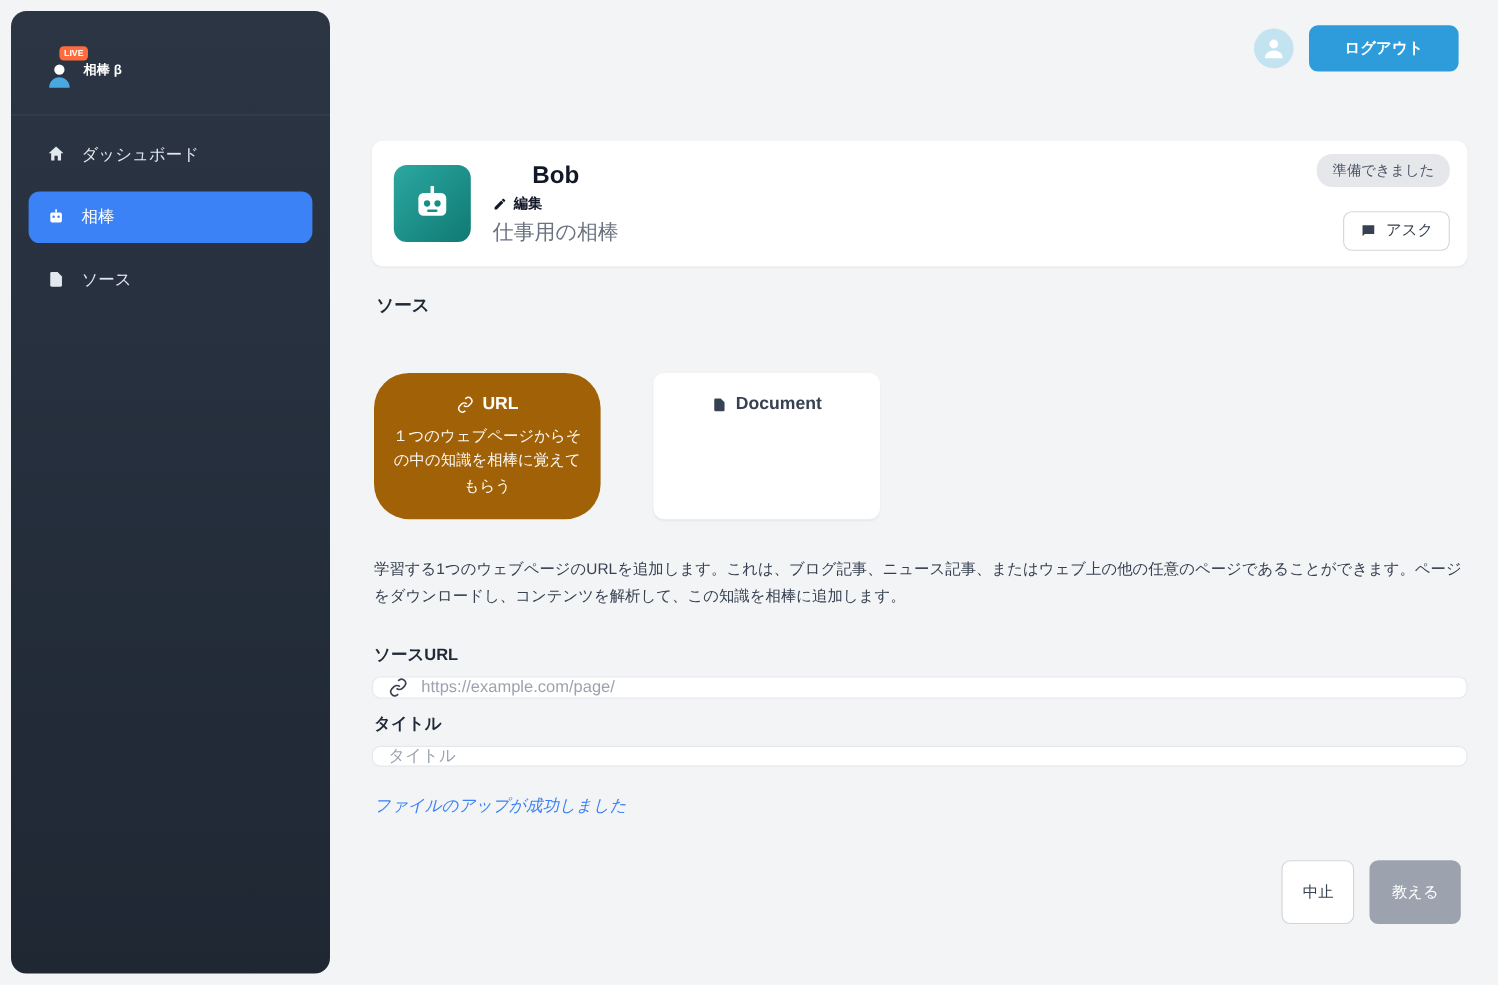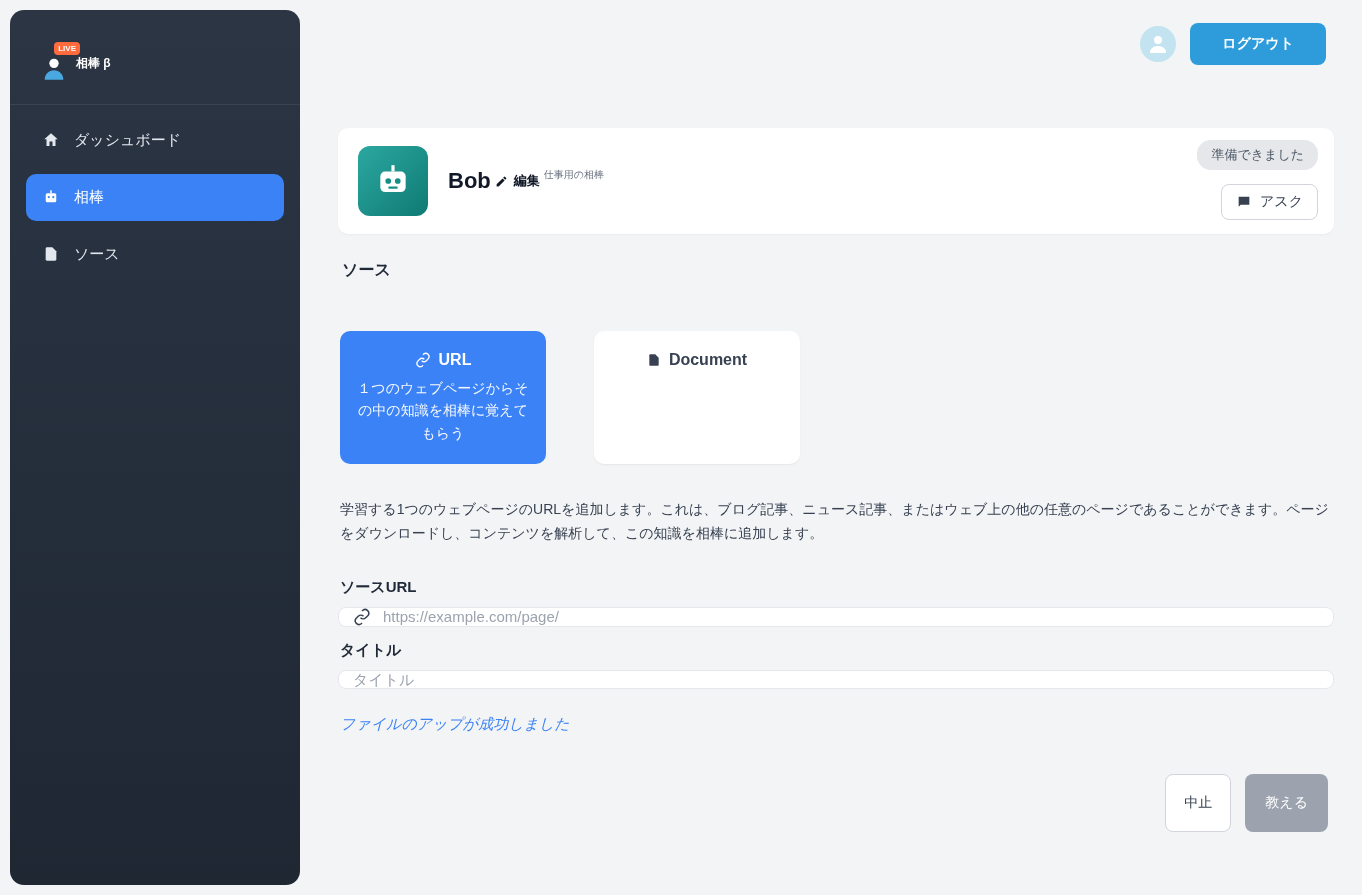--- a/index.html
+++ b/index.html
@@ -73,24 +73,24 @@
 .bot-card {
   background: #fff; border-radius: 10px;
   box-shadow: 0 1px 2px rgba(0,0,0,0.04);
   padding: 18px 20px; display: flex; align-items: center; gap: 20px; position: relative;
 }
 .bot-avatar {
   width: 70px; height: 70px; border-radius: 12px;
   background: linear-gradient(135deg, #2ba8a1 0%, #0f7a73 100%);
   display: inline-flex; align-items: center; justify-content: center;
 }
-.bot-info { display: flex; flex-direction: row; gap: 4px; text-align: center; }
+.bot-info { display: flex; flex-direction: column; gap: 4px; text-align: center; }
 .bot-name { font-size: 22px; font-weight: 800; color: #111827; }
 .bot-edit { display: inline-flex; align-items: center; gap: 6px; font-size: 13px; font-weight: 700; color: #111827; cursor: pointer; }
-.bot-desc { font-size: 10px; color: #6b7280; }
+.bot-desc { font-size: 19px; color: #6b7280; }
 .status-pill {
   position: absolute; top: 12px; right: 16px;
   background: #e5e7eb; color: #4b5563; font-size: 13px;
   padding: 6px 14px; border-radius: 14px;
 }
 .ask-btn {
   position: absolute; bottom: 14px; right: 16px;
   background: #fff; border: 1px solid #d1d5db; border-radius: 8px;
   padding: 8px 14px; font-size: 14px; color: #374151;
   display: inline-flex; align-items: center; gap: 8px; cursor: pointer;
@@ -98,21 +98,21 @@
 
 .section-title { font-size: 16px; font-weight: 800; color: #1f2937; margin: 26px 4px 50px; }
 
 
 .options-row { display: flex; gap: 48px; margin-bottom: 24px; padding: 0 2px; }
 .opt-card {
   width: 206px; min-height: 130px; border-radius: 10px;
   padding: 20px 14px; text-align: center; cursor: pointer;
   display: flex; flex-direction: column; align-items: center; gap: 8px;
 }
-.opt-card.active { background: #3b82f6; color: #fff; }
+.opt-card.active { background: #a16207; color: #fff; border-radius: 32px; }
 .opt-card.inactive { background: #fff; color: #374151; box-shadow: 0 1px 2px rgba(0,0,0,0.06); }
 .opt-head { display: flex; align-items: center; gap: 8px; font-weight: 700; }
 .opt-desc { font-size: 14px; line-height: 1.6; }
 .opt-card.active .opt-desc { color: rgba(255,255,255,0.95); }
 .opt-card.inactive .opt-desc { color: #374151; }
 
 .help-text { font-size: 14px; color: #374151; line-height: 1.7; margin: 10px 2px 18px; }
 
 .field-label { font-size: 15px; font-weight: 600; color: #1f2937; margin: 14px 2px 10px; }
 .input-wrap {

